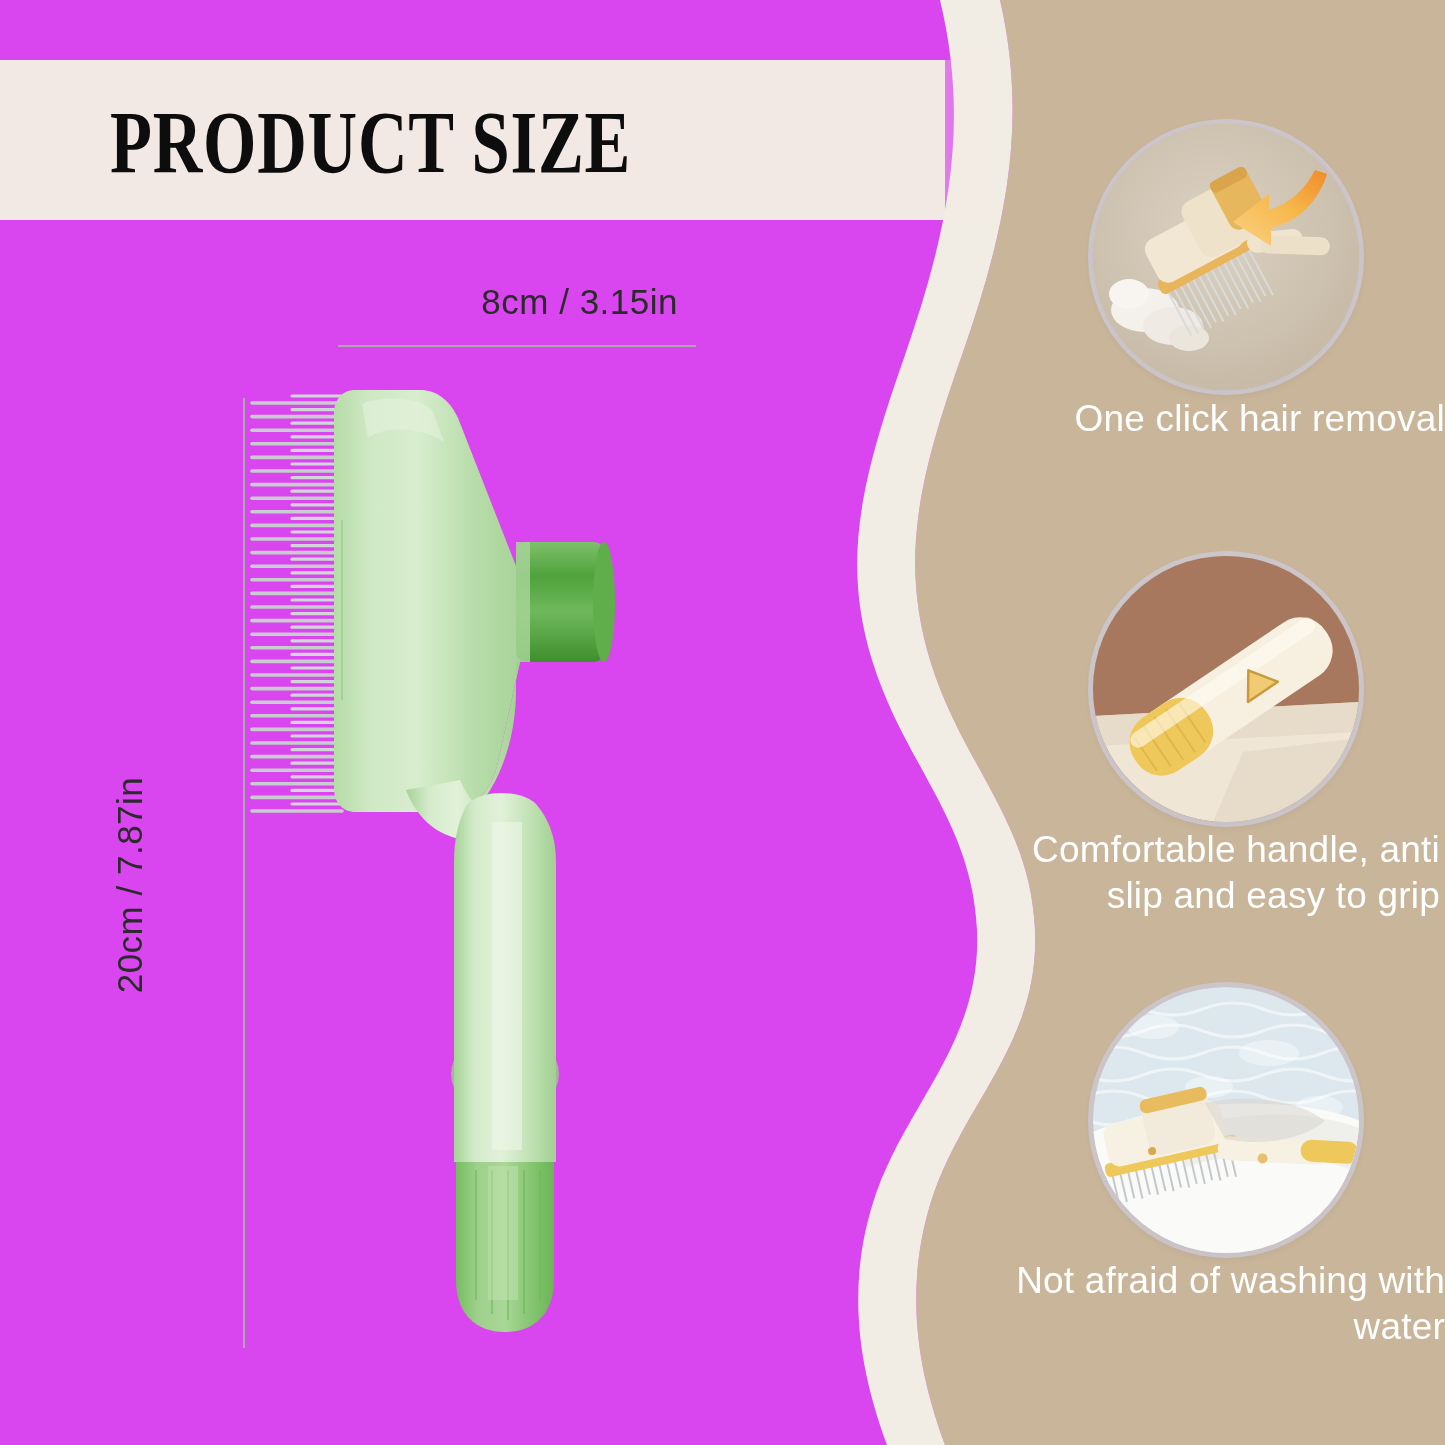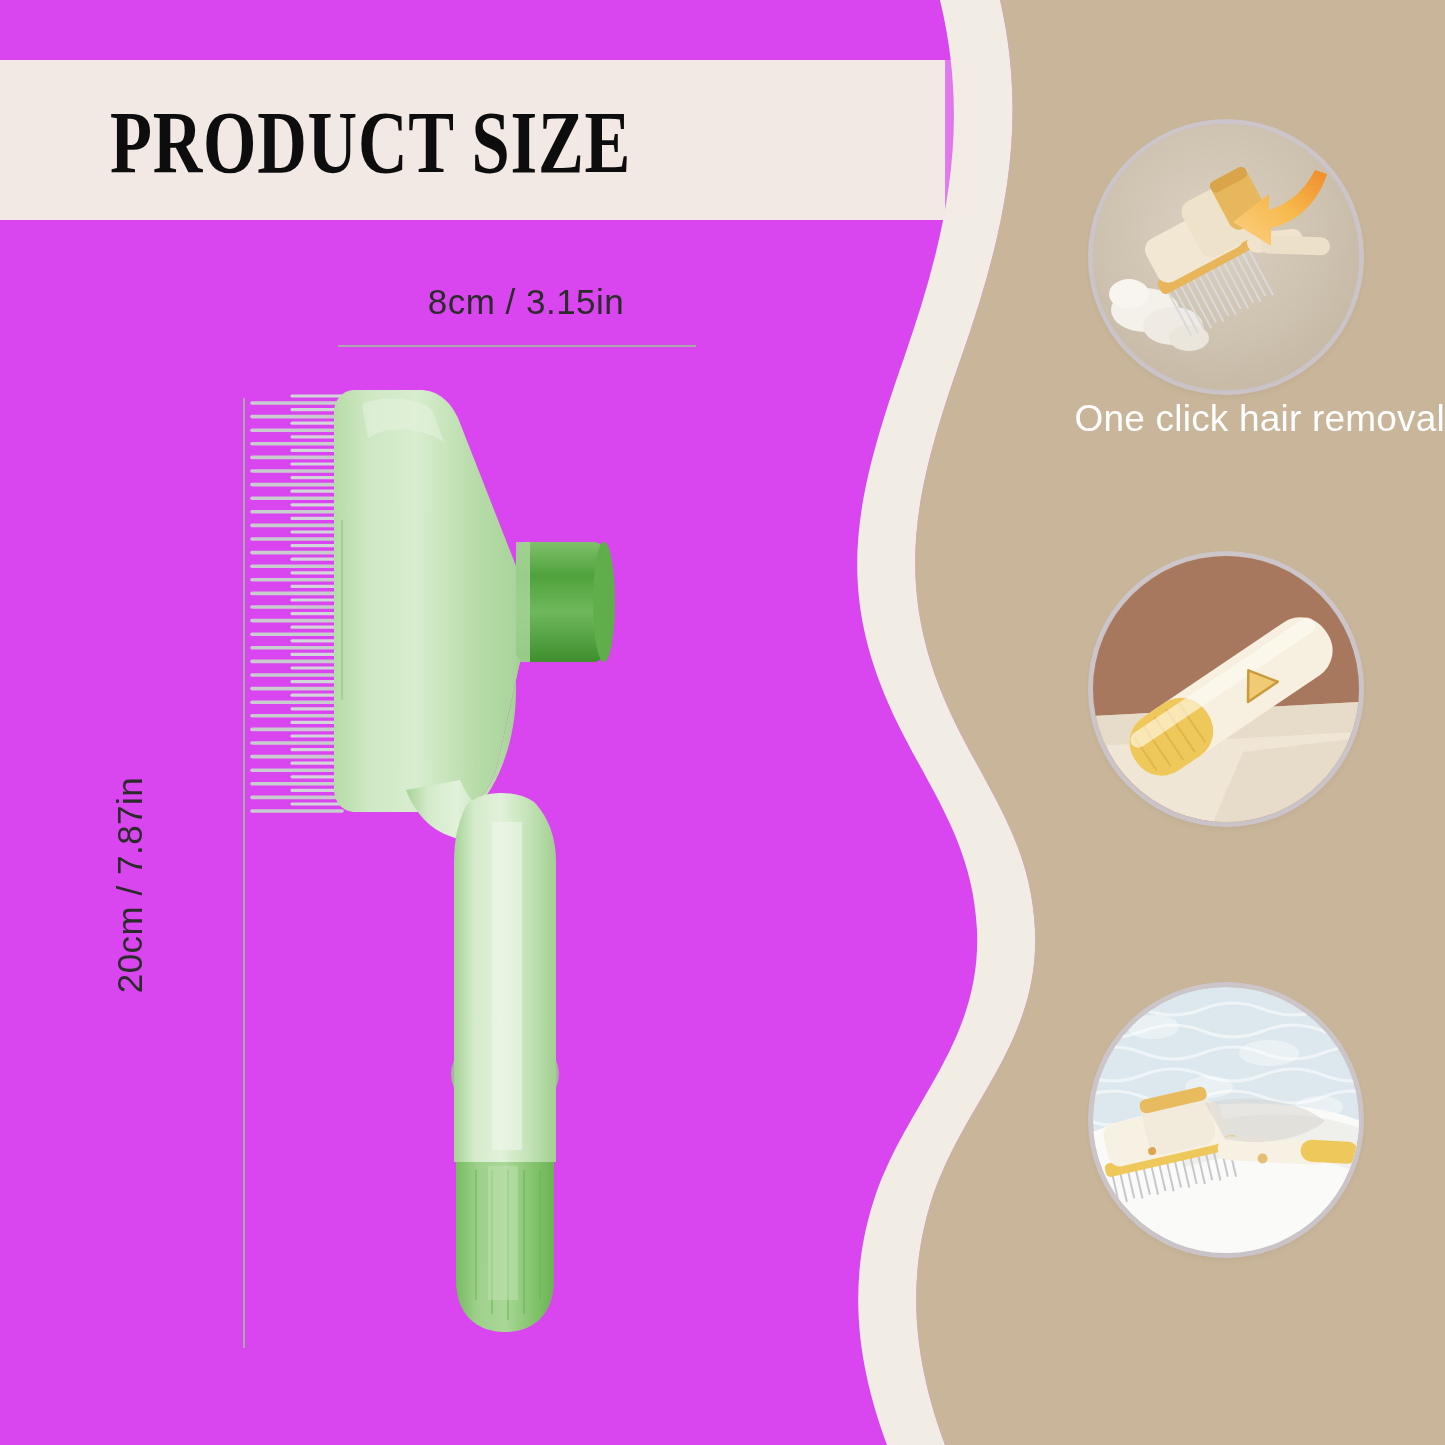--- a/index.html
+++ b/index.html
@@ -32,22 +32,22 @@
     letter-spacing:1px;
     color:#0d0d0d;
     transform:scaleX(0.78);
     transform-origin:left center;
     white-space:nowrap;
     line-height:96px;
   }
 
   
   .dim-top{
-    position:absolute;left:348px;top:282px;width:356px;
-    text-align:center;
+    position:absolute;left:322px;top:282px;width:356px;
+    text-align:right;
     font-size:35px;color:#2b2b2b;
     letter-spacing:0.5px;
   }
   .dim-top-line{
     position:absolute;left:338px;top:345px;width:358px;height:2px;
     background:#a9a9a9;
   }
   .dim-left-line{
     position:absolute;left:243px;top:398px;width:2px;height:950px;
     background:#a9a9a9;
@@ -376,20 +376,21 @@
         </g>
         <rect x="24" y="118" width="220" height="16" rx="8" fill="#FFFBF2" opacity="0.6"></rect>
 
         <g>
           <path d="M 162,130 L 180,156 L 144,156 Z" fill="#F0CB74" stroke="#C99A3B" stroke-width="2.5" stroke-linejoin="round"></path>
         </g>
       </g>
       <path d="M 150,196 L 266,182 L 266,266 L 120,266 Z" fill="#E0D4C0" opacity="0.55"></path>
     </svg>
   </div>
+  <div class="fcaption f2t">Comfortable handle, anti slip and easy to grip</div>
 
   <div class="fcircle f3c">
     <svg viewBox="0 0 266 266" width="266" height="266">
       <rect width="266" height="266" fill="#DCE8EE"></rect>
 
       <g opacity="0.55" fill="none" stroke="#FFFFFF" stroke-width="3">
         <path d="M -10,22 q 30,-12 60,0 t 60,0 t 60,0 t 60,0 t 60,0"></path>
         <path d="M -10,44 q 30,12 60,0 t 60,0 t 60,0 t 60,0 t 60,0"></path>
         <path d="M -10,66 q 30,-12 60,0 t 60,0 t 60,0 t 60,0 t 60,0"></path>
         <path d="M -10,88 q 30,12 60,0 t 60,0 t 60,0 t 60,0 t 60,0"></path>
@@ -431,14 +432,15 @@
         <rect x="58" y="96" width="68" height="14" rx="6" fill="#E8BB5E"></rect>
         <circle cx="60" cy="148" r="4" fill="#D9A84E"></circle>
         <rect x="128" y="148" width="110" height="24" rx="12" fill="#F7F1E4" transform="rotate(16 128 148)"></rect>
         <rect x="208" y="170" width="58" height="22" rx="11" fill="#EFC85C" transform="rotate(16 208 170)"></rect>
         <circle cx="166" cy="180" r="5" fill="#E0B356" opacity="0.8"></circle>
       </g>
 
       <path d="M 112,116 C 160,106 206,114 232,134 C 210,152 170,160 132,152 Z" fill="#D6D2CB" opacity="0.5"></path>
     </svg>
   </div>
+  <div class="fcaption f3t">Not afraid of washing with water</div>
 
 </div>
 
 </body></html>

